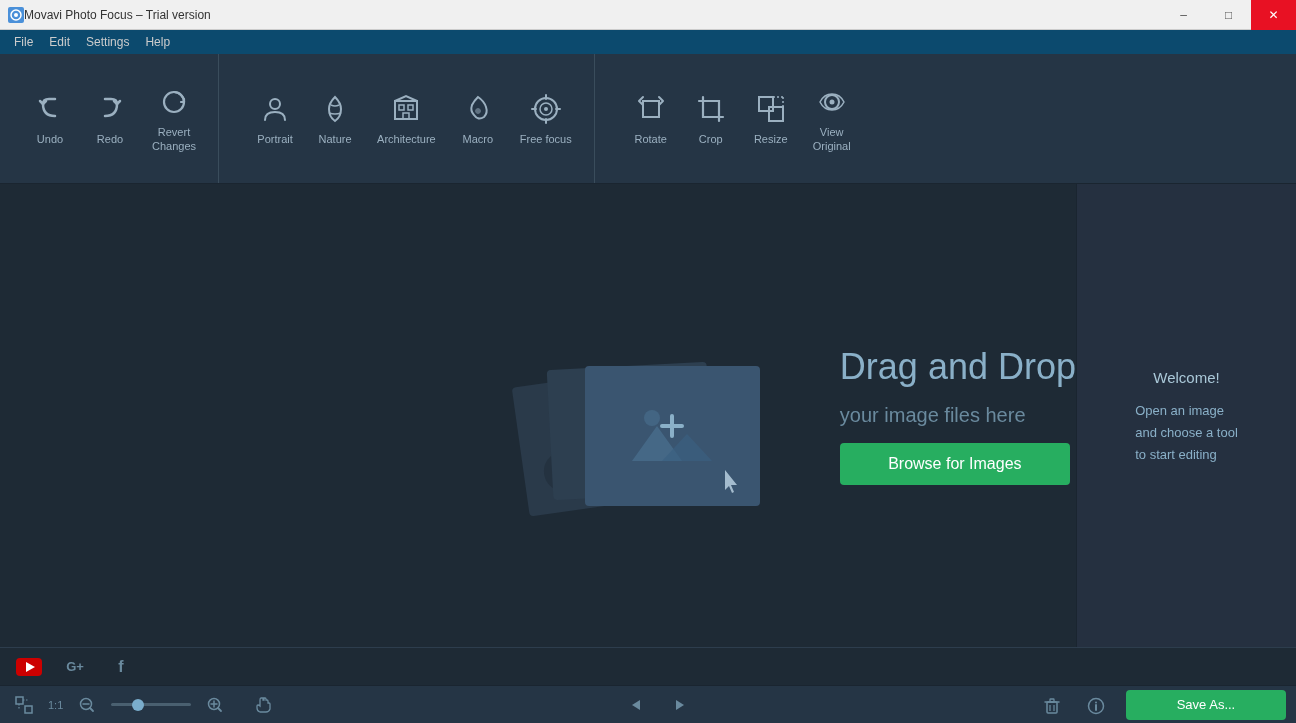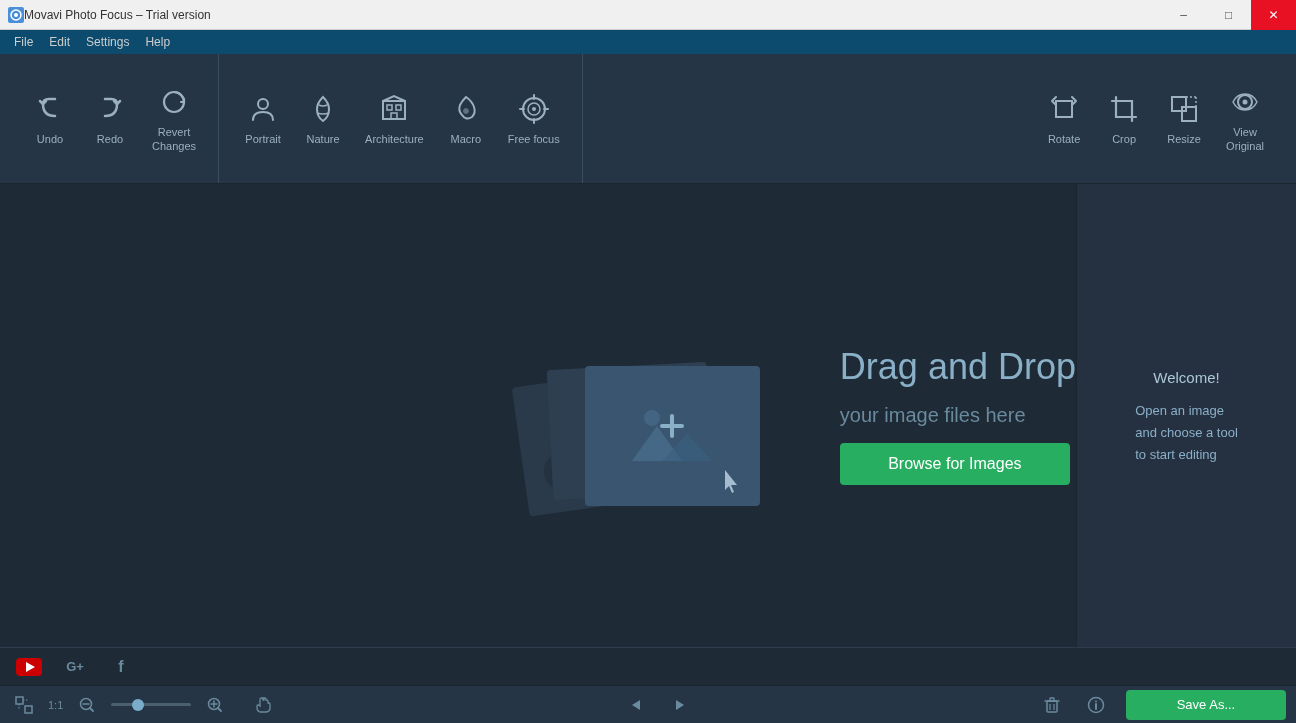--- a/index.html
+++ b/index.html
@@ -72,21 +72,21 @@
     }
 
     
     #toolbar {
       width: 100%;
       height: 130px;
       background: #253545;
       display: flex;
       align-items: center;
       padding: 0 10px;
-      gap: 4px;
+      gap: 16px;
       border-bottom: 1px solid #1a2530;
     }
     .tool-group {
       display: flex;
       align-items: center;
       border-right: 1px solid #3a4d5c;
       padding: 0 10px;
       height: 100%;
     }
     .tool-group:last-child { border-right: none; }
@@ -275,21 +275,21 @@
       align-items: center;
       gap: 10px;
     }
     #bottom-center {
       display: flex;
       align-items: center;
       gap: 16px;
     }
     #bottom-right {
       display: flex;
-      align-items: center;
+      align-items: flex-end;
       gap: 16px;
     }
     .bottom-btn {
       width: 28px;
       height: 28px;
       display: flex;
       align-items: center;
       justify-content: center;
       cursor: pointer;
       color: #6a8a9e;
@@ -446,21 +446,21 @@
           <line x1="16" y1="2" x2="16" y2="6" stroke="currentColor" stroke-width="2" stroke-linecap="round"></line>
           <line x1="16" y1="26" x2="16" y2="30" stroke="currentColor" stroke-width="2" stroke-linecap="round"></line>
           <line x1="2" y1="16" x2="6" y2="16" stroke="currentColor" stroke-width="2" stroke-linecap="round"></line>
           <line x1="26" y1="16" x2="30" y2="16" stroke="currentColor" stroke-width="2" stroke-linecap="round"></line>
         </svg>
       </div>
       <span class="tool-label">Free focus</span>
     </div>
   </div>
 
-  <div class="tool-group" style="flex:1;justify-content:flex-end;">
+  <div class="tool-group" style="flex:1;justify-content:flex-start;">
     <div class="tool-btn">
       <div class="tool-icon">
         <svg width="32" height="32" viewBox="0 0 32 32">
           <rect x="8" y="8" width="16" height="16" fill="none" stroke="currentColor" stroke-width="2"></rect>
           <path d="M8 4 L4 8 L8 12" fill="none" stroke="currentColor" stroke-width="2" stroke-linecap="round" stroke-linejoin="round"></path>
           <path d="M24 4 L28 8 L24 12" fill="none" stroke="currentColor" stroke-width="2" stroke-linecap="round" stroke-linejoin="round"></path>
         </svg>
       </div>
       <span class="tool-label">Rotate</span>
     </div>

